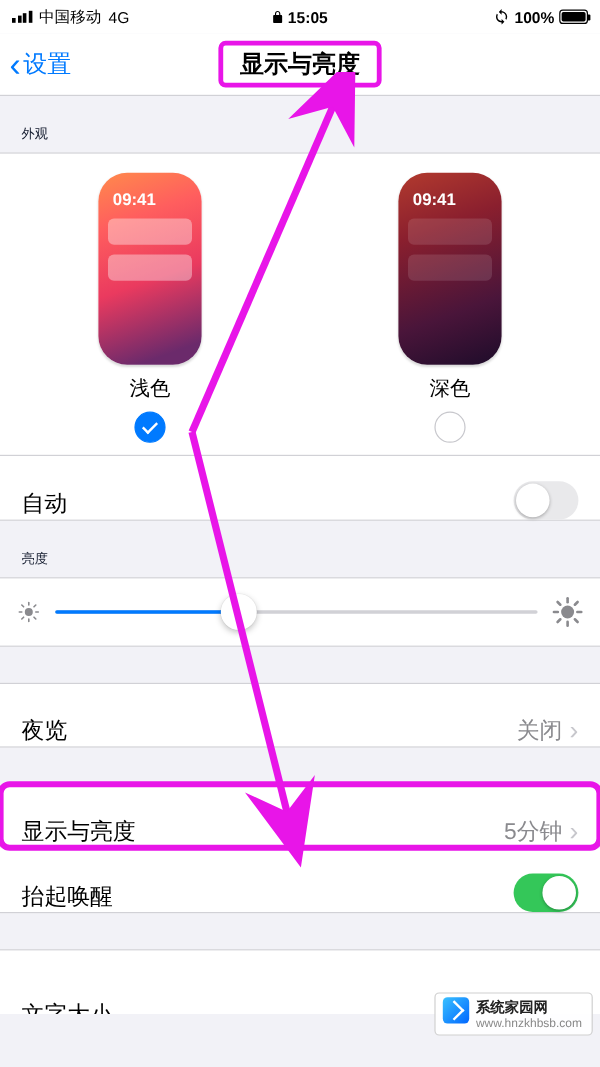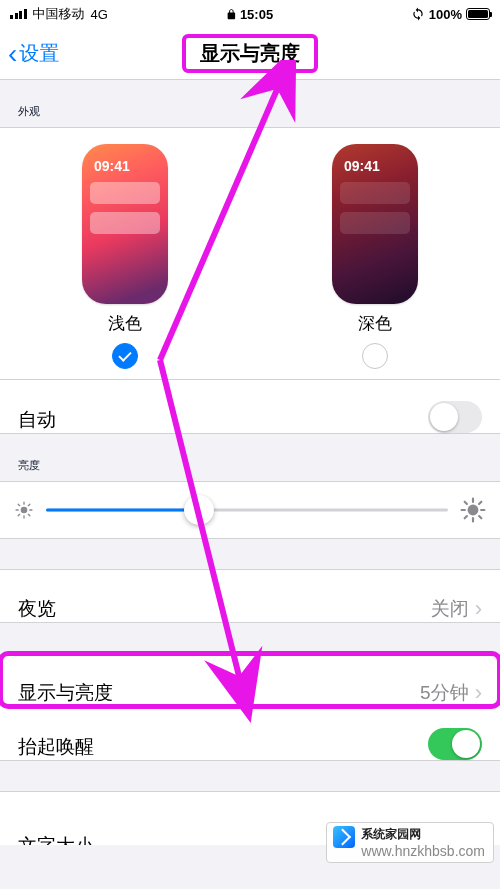--- a/index.html
+++ b/index.html
@@ -71,21 +71,21 @@
   .row.cut { height:40px; align-items:flex-end; padding-bottom:0; overflow:hidden; border-bottom:none;}
 
   
   .anno-arrow { position:absolute; pointer-events:none; }
 
   
   .wm { position:absolute; right:6px; bottom:26px; background:rgba(255,255,255,.9); border:1px solid #d0d0d0; border-radius:4px; padding:3px 8px 3px 6px; display:flex; align-items:flex-start; gap:6px; font-size:12px;}
   .wm .logo { width:22px; height:22px; border-radius:4px; background:linear-gradient(135deg,#3ac1ff,#0066ff); display:flex; align-items:center; justify-content:center;}
   .wm .logo::after{content:""; width:10px; height:10px; border:2px solid #fff; border-left:0; border-bottom:0; transform:rotate(45deg) translate(-1px,1px);}
   .wm .t1{font-weight:700; color:#222;}
-  .wm .t2{color:#888; font-size:14px;}
+  .wm .t2{color:#888; font-size:10px;}
 
   .gap { height:30px;}
 </style>
 </head>
 <body>
 
 <div class="status-bar">
   <div class="status-left">
     <span class="sig-bars">
         <span></span>

